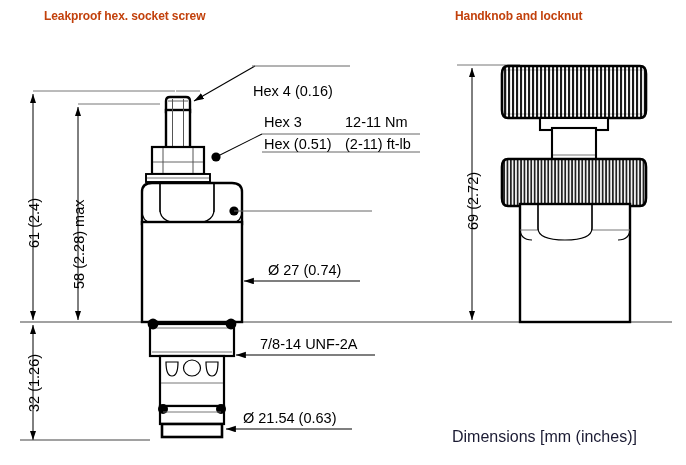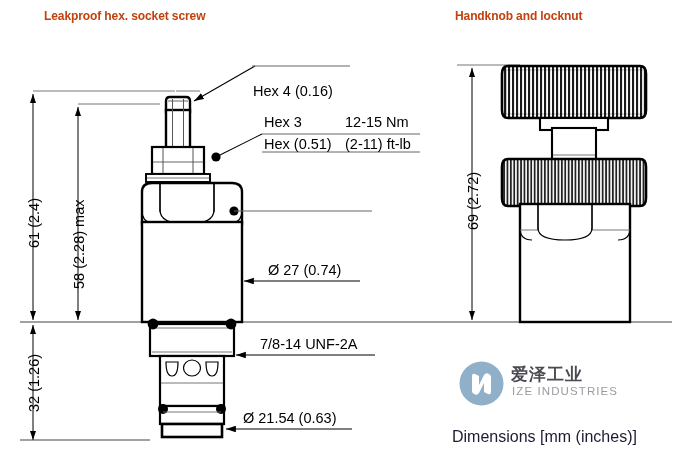--- a/index.html
+++ b/index.html
@@ -251,39 +251,31 @@
   </svg>
 
   <div class="title" id="title-left">Leakproof hex. socket screw</div>
   <div class="title" id="title-right">Handknob and locknut</div>
 
   <div class="dim" style="left:253px; top:49px;margin-top:34px;">Hex 4 (0.16)</div>
 
   <div class="dim" style="left:264px; top:114px;">Hex  3</div>
   <div class="dim" style="left:264px; top:136px;">Hex (0.51)</div>
 
-  <div class="dim" style="left:345px; top:114px;">12-15 Nm</div>
+  <div class="dim" style="left:345px; top:114px;">12-11 Nm</div>
   <div class="dim" style="left:345px; top:136px;">(2-11) ft-lb</div>
 
 
   <div class="dim" style="left:268px; top:262px;">Ø 27 (0.74)</div>
 
   <div class="dim" style="left:260px; top:336px;">7/8-14 UNF-2A</div>
 
   <div class="dim" style="left:243px; top:410px;">Ø 21.54 (0.63)</div>
 
   <div class="dim vert" style="left:26px; top:248px;">61 (2.4)</div>
   <div class="dim vert" style="left:71px; top:289px;">58 (2.28) max</div>
   <div class="dim vert" style="left:26px; top:412px;">32 (1.26)</div>
   <div class="dim vert" style="left:465px; top:230px;">69 (2.72)</div>
 
-  <div class="logo-wrap">
-    <svg class="logo-mark" viewBox="0 0 45 45">
-      <circle cx="22.5" cy="22.5" r="22" fill="#8fb0c8"></circle>
-      <path d="M13,31 L13,15 Q13,12 16,13 L20,15 L20,24 L25,14 Q27,11 30,13 L32,15 L32,31 Q32,34 29,33 L25,31 L25,22 L20,32 Q18,35 15,33 Z" fill="#ffffff"></path>
-    </svg>
-    <div class="logo-cn">爱泽工业</div>
-    <div class="logo-en">IZE INDUSTRIES</div>
-  </div>
 
   <div class="footer-note">Dimensions [mm (inches)]</div>
 
 </div>
 
 </body></html>

